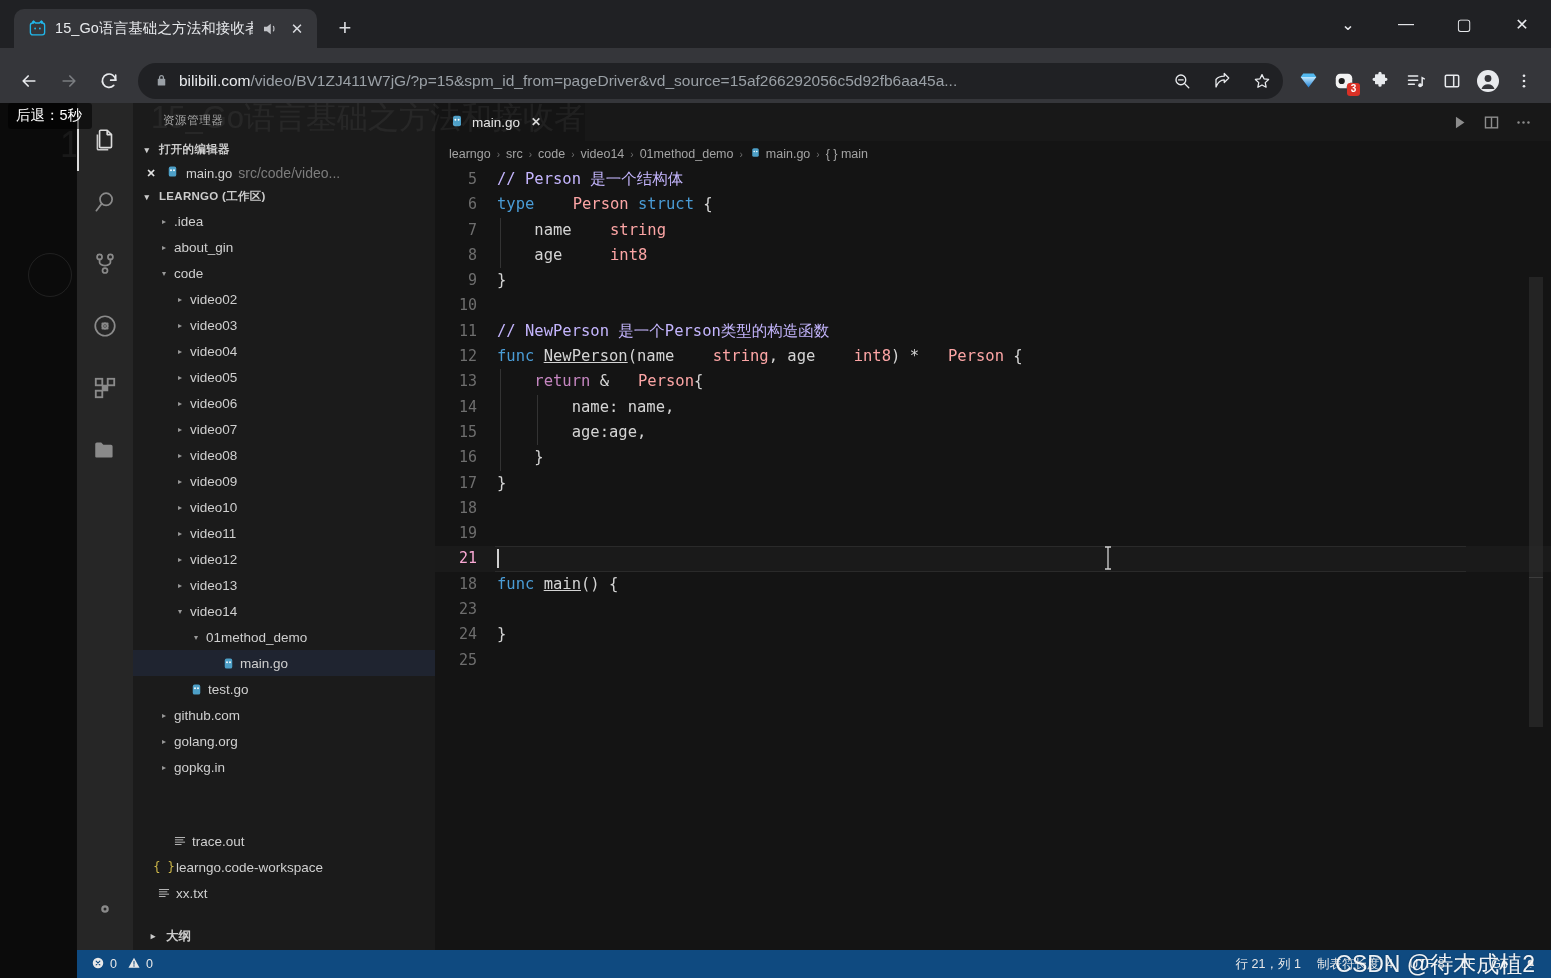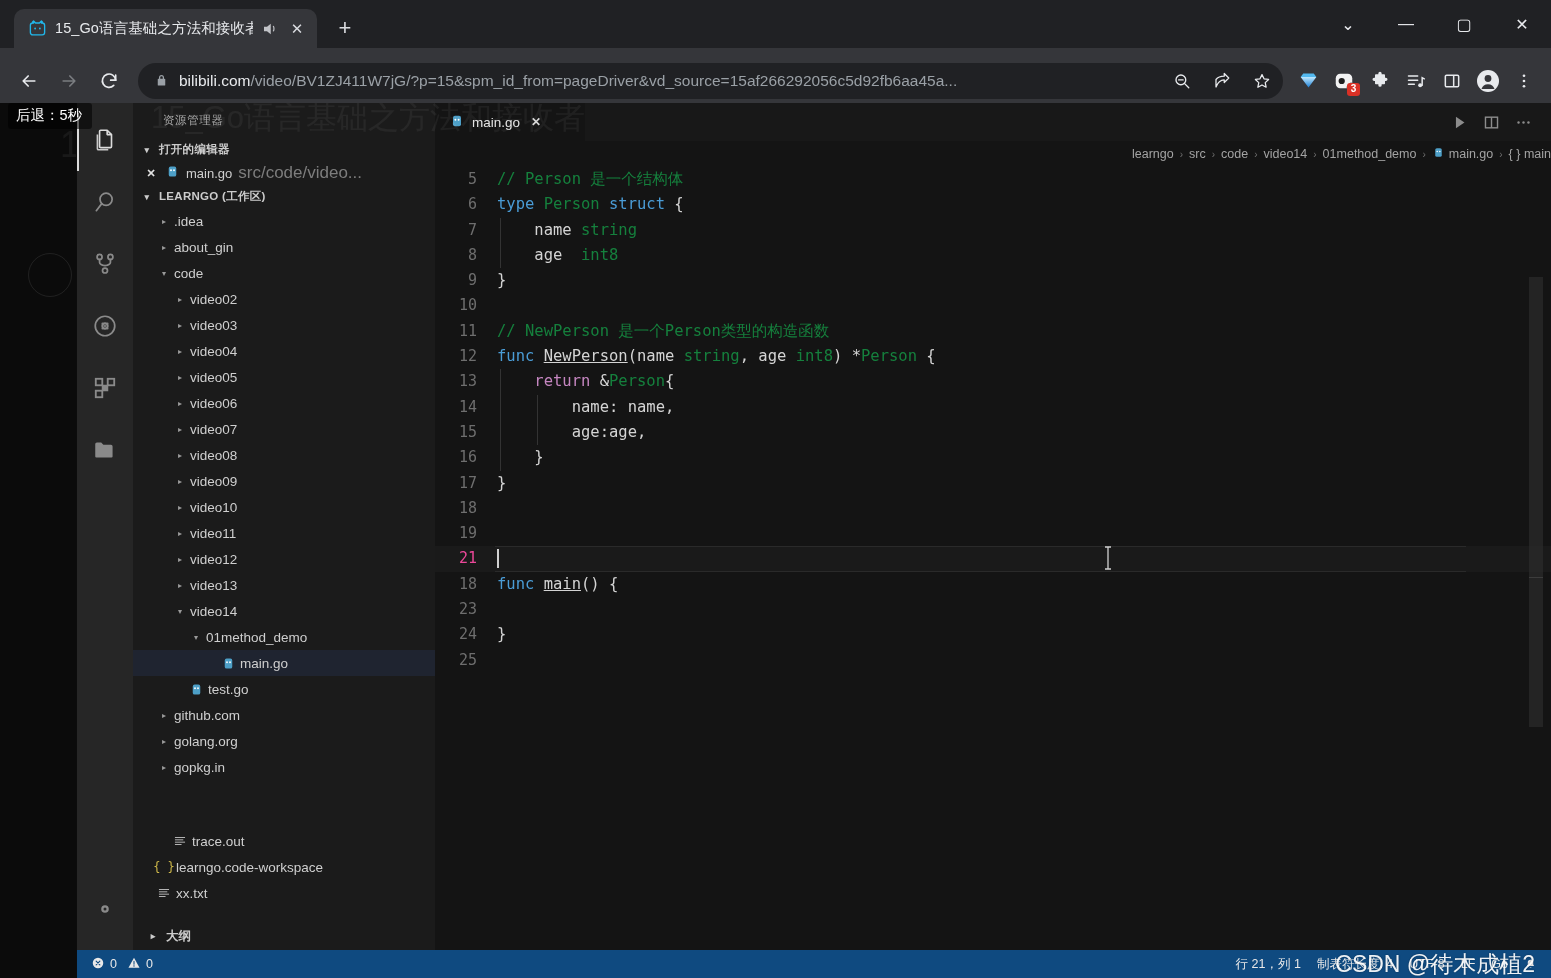--- a/index.html
+++ b/index.html
@@ -133,21 +133,21 @@
     height:23px; display:flex; align-items:center; gap:4px; padding-left:6px;
     color:#ccc; font-size:11.5px; font-weight:700; letter-spacing:.3px; flex:0 0 23px;
   }
   .twisty { width:16px;height:16px;display:flex;align-items:center;justify-content:center;color:#ccc;font-size:9px;}
   #openEditors { flex:0 0 auto; }
   .oe-row {
     height:24px; display:flex; align-items:center; gap:6px; padding-left:10px;
     font-size:13px; color:#cfcfcf;
   }
   .oe-close { width:16px;height:16px;display:flex;align-items:center;justify-content:center;color:#e2e2e2;font-size:11px;font-weight:700;}
-  .oe-path { color:#7d7d7d; font-size:17px; }
+  .oe-path { color:#7d7d7d; font-size:14px; }
 
   #tree { flex:1 1 auto; overflow:hidden; position:relative; }
   .trow {
     height:26px; display:flex; align-items:center; font-size:13.5px; color:#cfcfcf;
     white-space:nowrap; position:relative;
   }
   .trow.selected { background:#1f2430; }
   .trow .arrow {
     width:14px; height:14px; flex:0 0 14px; display:flex;align-items:center;justify-content:center;
     color:#9a9a9a; font-size:8px;
@@ -165,47 +165,47 @@
   #tabsRow .etab {
     background:#141414; display:flex; align-items:center; gap:7px; padding:0 12px 0 14px;
     color:#e3e3e3; font-size:13.5px; min-width:150px;
   }
   .etab-close { width:18px;height:18px;display:flex;align-items:center;justify-content:center;color:#d6d6d6;font-size:12px;font-weight:700;}
   #editorActions { margin-left:auto; display:flex; align-items:center; gap:4px; padding-right:14px; }
   .eact { width:28px;height:28px;display:flex;align-items:center;justify-content:center;color:#8c8c8c;}
 
   #breadcrumb {
     height:26px; display:flex; align-items:center; padding-left:14px; gap:4px;
-    color:#a3a3a3; font-size:12.5px; flex:0 0 26px; background:#141414;justify-content:flex-end;
+    color:#a3a3a3; font-size:12.5px; flex:0 0 26px; background:#141414;
   }
   #breadcrumb .sep { color:#6f6f6f; font-size:10px; padding:0 2px; }
   #breadcrumb .crumb { display:flex; align-items:center; gap:4px; }
 
   #codearea {
     flex:1 1 auto; position:relative; background:#141414; overflow:hidden;
     font-family:"DejaVu Sans Mono","Liberation Mono", monospace;
     font-size:15.5px; line-height:25.3px;
   }
   .cline { display:flex; height:25.3px; align-items:center; position:relative; white-space:pre; }
   .cline.current { background:#1a1a1a; }
   .cline.current::before, .cline.current::after {
     content:""; position:absolute; left:60px; right:85px; height:1px; background:#2a2a2a;
   }
   .cline.current::before { top:0; }
   .cline.current::after { bottom:0; }
   .lnum {
     width:62px; flex:0 0 62px; text-align:right; padding-right:20px; color:#6e6e6e;
     font-size:15px;
   }
-  .lnum.cur { color:#ec4899; }
+  .lnum.cur { color:#f9a8d4; }
   .code { flex:1 1 auto; color:#d4d4d4; }
   .kw  { color:#4a9cd6; }     
   .kw2 { color:#c586c0; }     
-  .typ { color:#15803d; }     
-  .cmt { color:#15803d;text-align:center; }     
+  .typ { color:#fca5a5;margin-left:29px; }     
+  .cmt { color:#c4b5fd;text-align:center; }     
   .fn  { color:#d4d4d4;text-decoration:underline; }
   .pun { color:#d4d4d4; }
   #mouseCaret { position:absolute; color:#cfcfcf; font-size:17px; }
 
   #vscroll {
     position:absolute; right:8px; top:110px; width:14px; height:450px; background:#2a2a2a;
     opacity:.75;
   }
   #vscroll .split { position:absolute; left:0; right:0; top:300px; height:1px; background:#4a4a4a; }
 

